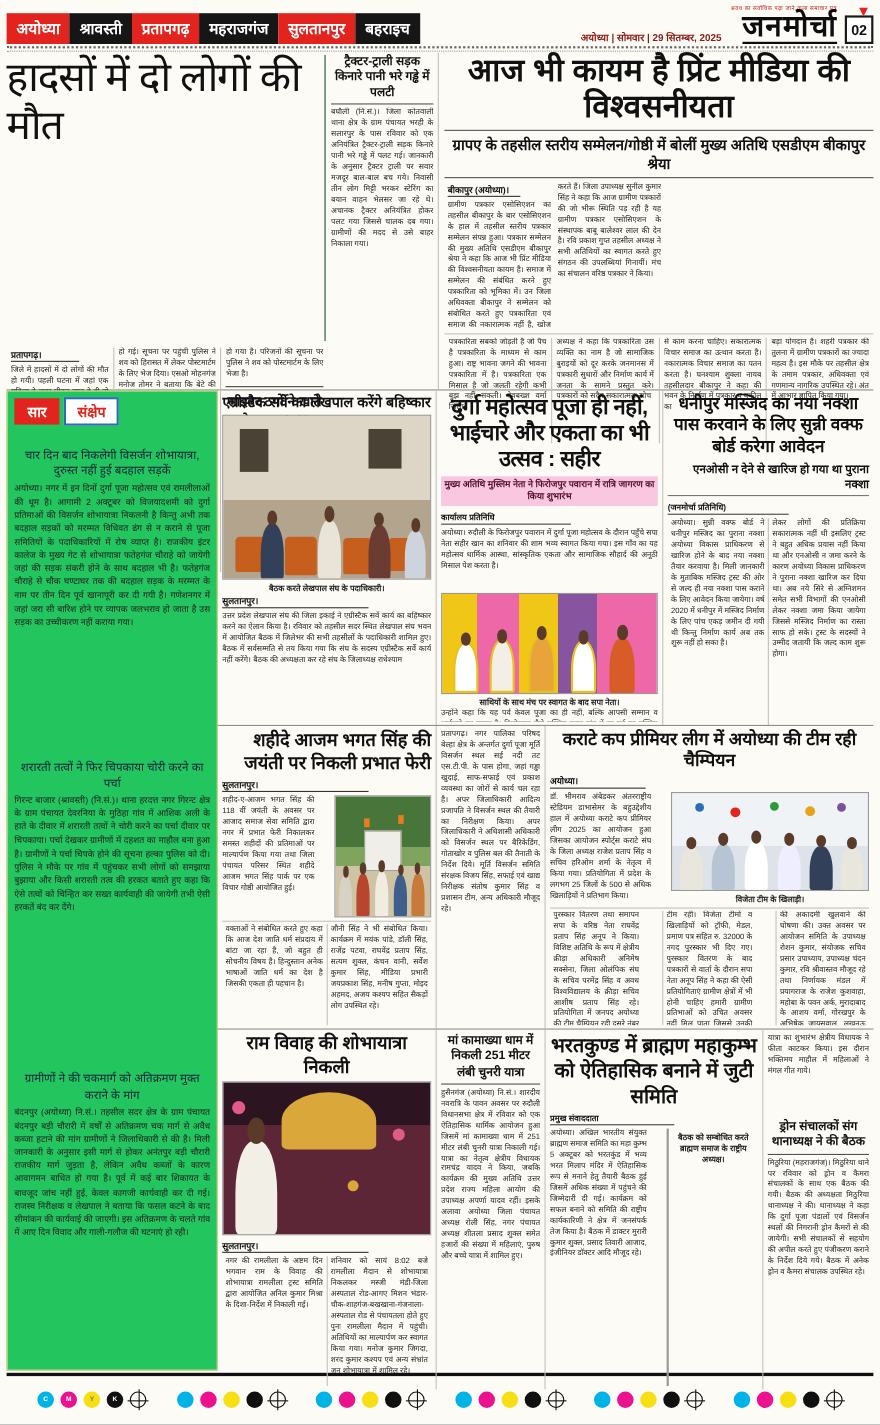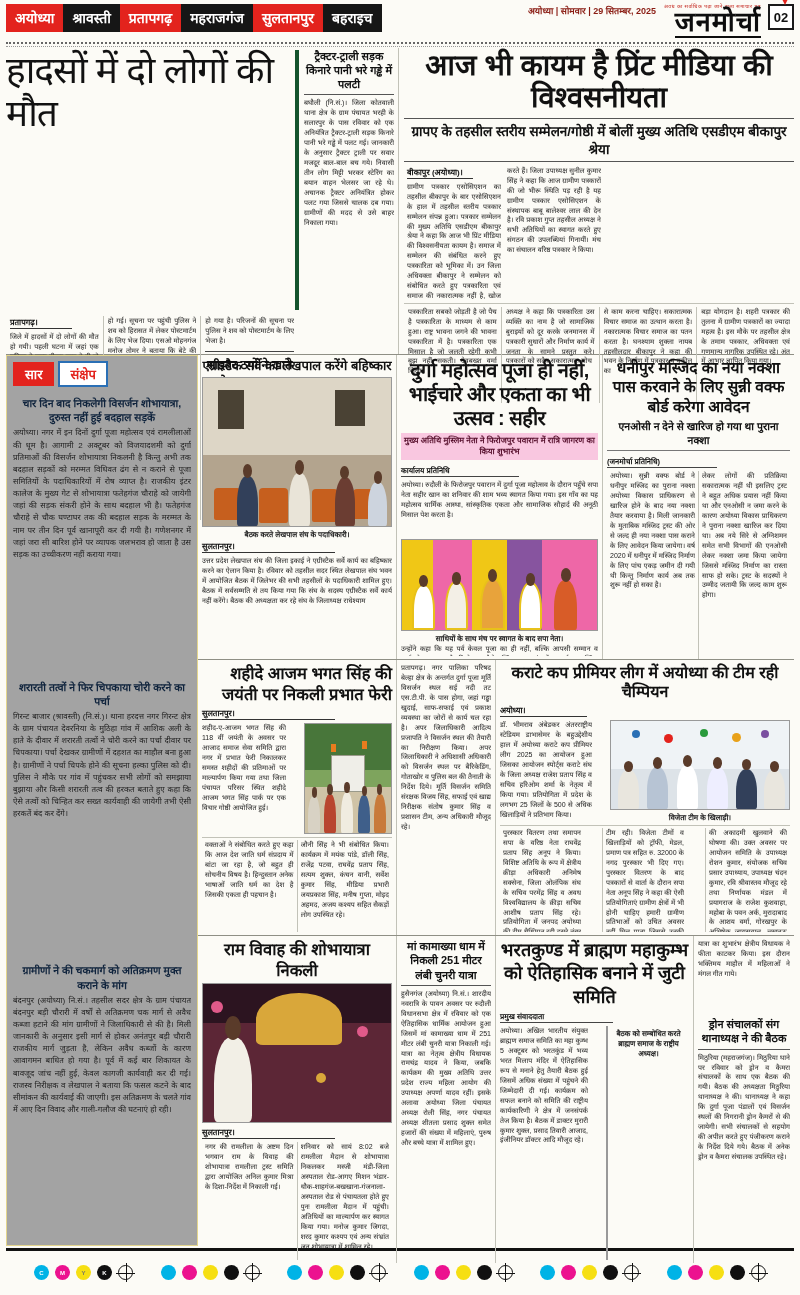--- a/index.html
+++ b/index.html
@@ -1,20 +1,20 @@
 <!DOCTYPE html>
 <html lang="hi"><head>
 <meta charset="utf-8">
 <style>
   *{box-sizing:border-box;margin:0;padding:0}
   html,body{background:#9a9a9a}
   .page{width:800px;height:1295px;margin:0 auto;background:#fcfbf6;color:#111;
     font-family:"Liberation Sans","DejaVu Sans",sans-serif;position:relative;overflow:hidden;padding:4px 6px}
   
-  .masthead{display:flex;align-items:flex-start;height:36px}
+  .masthead{display:flex;align-items:flex-end;height:36px}
   .chip{color:#fff;font-weight:bold;font-size:14px;padding:7px 9px;line-height:1;white-space:nowrap}
   .chip.red{background:#e3231d}.chip.blk{background:#161616}
   .mh-date{margin-left:auto;font-size:9px;font-weight:bold;color:#8a1d14;white-space:nowrap;padding-right:8px}
   .logo-wrap{display:flex;flex-direction:column;align-items:flex-end;line-height:1}
   .logo-tag{font-size:5px;color:#c01a12;letter-spacing:.5px}
   .logo{font-size:27px;font-weight:900;color:#0d0d0d;letter-spacing:1px;border-bottom:2px solid #0d0d0d}
   .pagebox{width:26px;height:26px;border:2px solid #1a1a1a;margin-left:7px;display:flex;align-items:center;
     justify-content:center;font-weight:900;font-size:13px;position:relative;background:#fff}
   .flag{position:absolute;top:-9px;right:3px;width:0;height:0;border-left:4px solid transparent;
     border-right:4px solid transparent;border-top:8px solid #e3231d}
@@ -23,56 +23,56 @@
   .t{font-size:7px;line-height:1.42;text-align:justify;color:#1c1c1c;overflow:hidden}
   .dl{font-weight:bold;font-size:8px;border-bottom:1px solid #333;margin-bottom:3px;padding-bottom:1px;width:70%}
   .cap{font-size:7.3px;font-weight:bold;text-align:center;padding:2px 0 1px;color:#222}
   .vsep>*+*{border-left:1px solid #c2c2b8}
   
   .row1{display:flex;height:306px}
   .r1L{width:392px;padding:2px 4px 0 0;display:flex;flex-direction:column}
   .r1R{flex:1;padding:2px 0 0 5px;display:flex;flex-direction:column}
   .r1L-top{display:flex}
   .hl-main{width:292px;font-size:37px;font-weight:400;line-height:1.15;letter-spacing:-1px}
-  .tr-col{width:100px;padding-left:5px;border-left:4px solid #14532d}
+  .tr-col{width:100px;padding-left:5px;border-left:1px solid #14532d}
   .tr-head{font-size:11px;font-weight:900;text-align:center;line-height:1.25;border-bottom:1px solid #555;padding-bottom:3px;margin-bottom:3px}
   .r1cols{display:flex;flex:1;margin-top:6px;width:292px}
   .r1cols>div{flex:1;padding:0 4px}
   .inset{font-size:12.5px;font-weight:900;text-align:center;line-height:1.35;border-top:1px solid #444;
     border-bottom:1px solid #444;padding:5px 0;margin:5px 0}
   .hl-media{font-size:29px;font-weight:900;line-height:1.1;text-align:center}
   .sub-media{font-size:13.5px;font-weight:900;text-align:center;border-top:1px solid #555;border-bottom:1px solid #555;
     padding:3px 0;margin:4px 0}
   .media-mid{display:flex;height:136px}
   .media-mid .mcol{width:100px;padding:0 3px}
   .media-photo-wrap{flex:1;padding:0 3px;display:flex;flex-direction:column}
   .media-below{display:flex;flex:1;margin-top:3px;border-top:1px solid #c2c2b8;padding-top:3px}
   .media-below>div{flex:1;padding:0 4px}
   
   .main{display:flex;height:892px;border-top:1px solid #8f8f85}
-  .sidebar{width:192px;background:#a3a3a3;border:1px solid #e3d58d;padding:5px 6px;display:flex;flex-direction:column;gap:7px}
+  .sidebar{width:192px;background:#22c55e;border:1px solid #e3d58d;padding:5px 6px;display:flex;flex-direction:column;gap:18px}
   .saar-head{display:flex;gap:4px;align-items:center;margin-bottom:2px}
   .saar1{background:#e3231d;color:#fff;font-weight:900;font-size:13px;padding:3px 12px}
   .saar2{background:#fff;color:#e3231d;font-weight:900;font-size:13px;padding:2px 10px;border:2px solid #2a6fb5}
   .sb-item{display:flex;flex-direction:column;flex:1}
-  .sb-head{font-size:10.5px;font-weight:700;text-align:center;line-height:1.35;color:#10243d;margin-bottom:3px}
+  .sb-head{font-size:10.5px;font-weight:400;text-align:center;line-height:1.35;color:#10243d;margin-bottom:3px}
   .sb-body{font-size:8px;line-height:1.52;text-align:justify;color:#222;overflow:hidden}
   .mainright{flex:1;display:flex;flex-direction:column}
   .row2{height:304px;display:flex}
   .row3{height:276px;display:flex;border-top:1px solid #8f8f85}
   .row4{flex:1;display:flex;border-top:1px solid #8f8f85}
   .col{padding:3px 4px;display:flex;flex-direction:column;overflow:hidden}
   .c-agri{width:198px}.c-durga{width:206px}.c-dhani{flex:1}
   .c-bhagat{width:198px}.c-adm{width:99px}.c-karate{flex:1}
   .c-ramv{width:198px}.c-kama{width:99px}.c-bkund{width:198px}.c-drone{flex:1}
   .hl-sm{font-size:13px;font-weight:900;line-height:1.25;text-align:center}
   .hl-durga{font-size:20px;font-weight:700;line-height:1.2;text-align:center;letter-spacing:-.5px}
   .pink{background:#f9c7e0;color:#58112e;font-size:8.2px;font-weight:900;text-align:center;padding:3px 2px;margin:3px 0;line-height:1.3}
   .hl-dhani{font-size:15.5px;font-weight:900;line-height:1.25;text-align:center}
-  .sub-dhani{font-size:10.5px;font-weight:900;text-align:center;margin:3px 0;border-bottom:1px solid #777;padding-bottom:3px}
+  .sub-dhani{font-size:10.5px;font-weight:900;text-align:right;margin:3px 0;border-bottom:1px solid #777;padding-bottom:3px}
   .byline{font-size:7.5px;font-weight:bold;border-bottom:1px solid #444;width:60%;margin:2px 0 3px;padding-bottom:1px}
   .twocol{display:flex;flex:1}.twocol>div{flex:1;padding:0 3px}
   .hl-bhagat{font-size:16.5px;font-weight:900;line-height:1.25;text-align:right}
   .mini-head{font-size:11px;font-weight:900;text-align:center;line-height:1.3;border-bottom:1px solid #555;padding-bottom:3px;margin-bottom:3px}
   .hl-karate{font-size:16px;font-weight:900;line-height:1.2;text-align:center}
   .hl-ramv{font-size:16.5px;font-weight:900;text-align:center;line-height:1.25}
   .hl-bkund{font-size:18px;font-weight:900;text-align:center;line-height:1.3}
   .flexrow{display:flex;gap:18px}
   
   .photo{position:relative;overflow:hidden;border:1px solid #999;flex-shrink:0}

